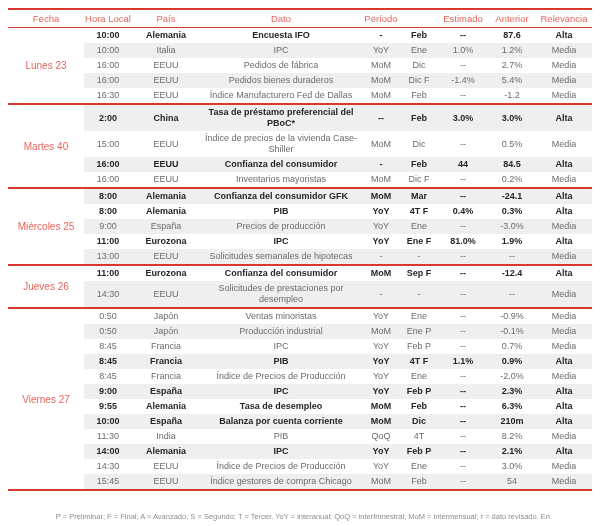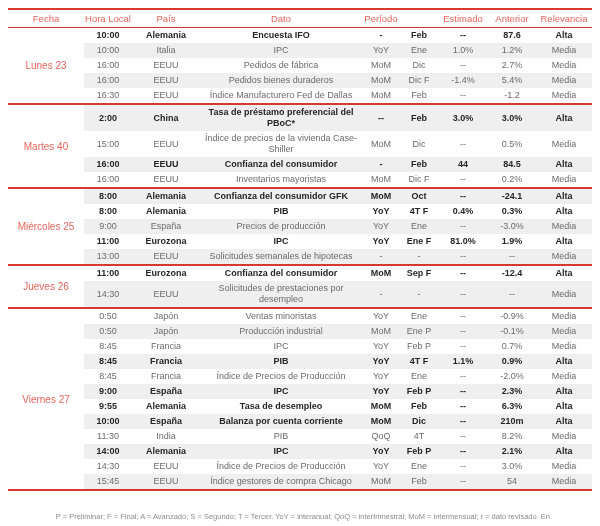--- a/index.html
+++ b/index.html
@@ -165,21 +165,21 @@
           <td class="c-relevancia">Media</td>
         </tr>
       </tbody>
       <tbody>
         <tr class="bold alt">
           <th class="day-cell" rowspan="5">Miércoles 25</th>
           <td class="c-hora">8:00</td>
           <td class="c-pais">Alemania</td>
           <td class="c-dato">Confianza del consumidor GFK</td>
           <td class="c-periodo">MoM</td>
-          <td class="c-mes">Oct</td>
+          <td class="c-mes">Mar</td>
           <td class="c-estimado">--</td>
           <td class="c-anterior">-24.1</td>
           <td class="c-relevancia">Alta</td>
         </tr>
         <tr class="bold">
           <td class="c-hora">8:00</td>
           <td class="c-pais">Alemania</td>
           <td class="c-dato">PIB</td>
           <td class="c-periodo">YoY</td>
           <td class="c-mes">4T F</td>

